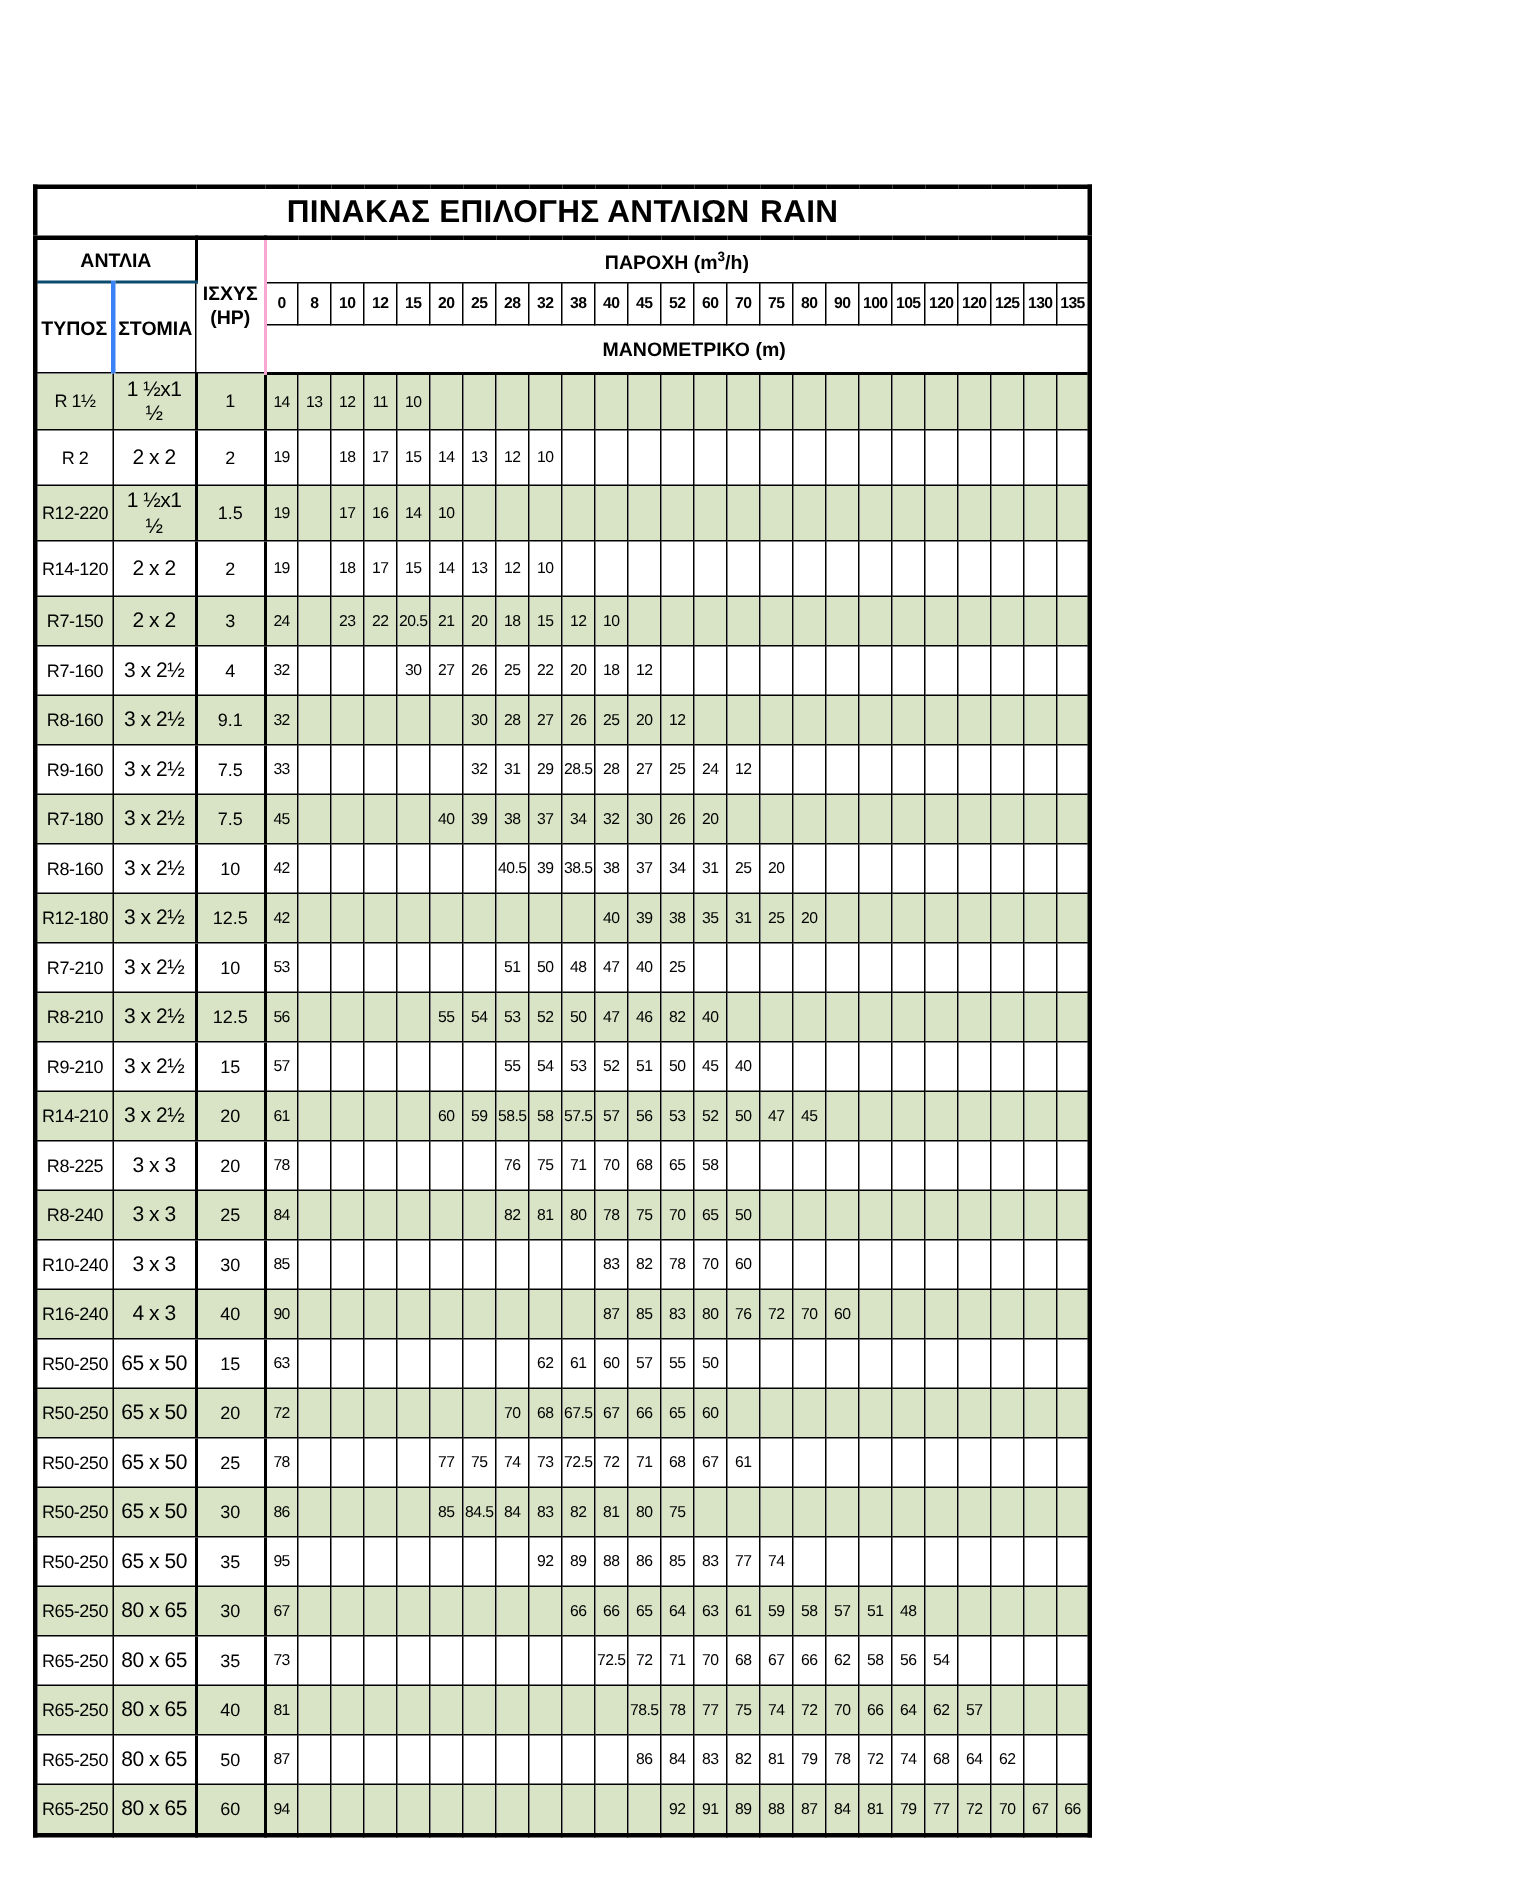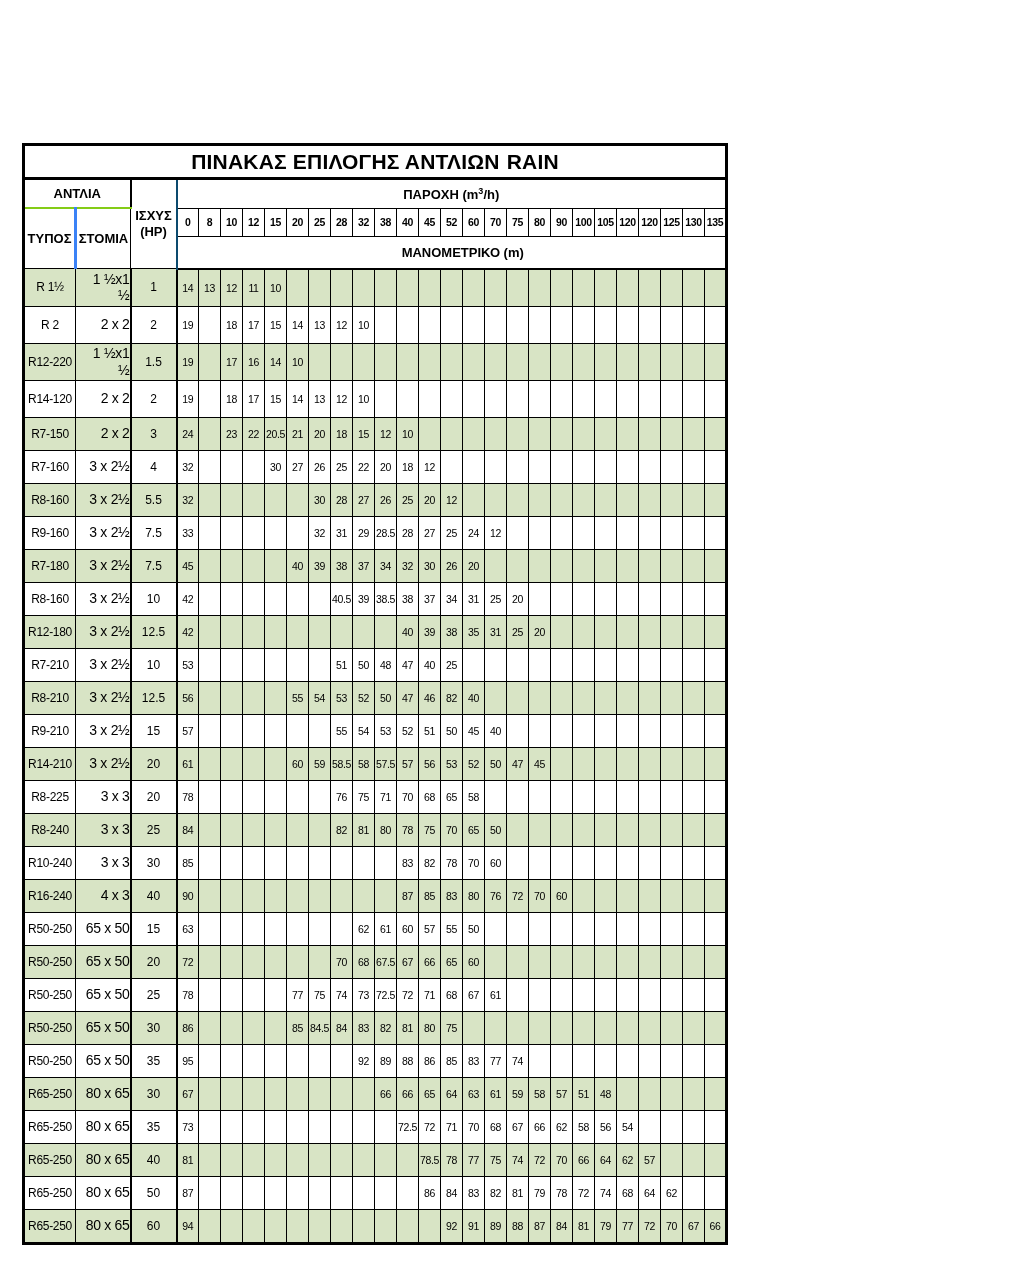--- a/index.html
+++ b/index.html
@@ -1,38 +1,38 @@
 <!DOCTYPE html>
 <html><head>
 <meta charset="utf-8">
 <style>
   html,body { margin:0; padding:0; background:#ffffff; }
   body { width:1024px; height:1262px; font-family:"Liberation Sans", sans-serif; color:#000; }
   .sheet { position:relative; width:1024px; height:1262px; background:#fff; overflow:hidden; }
   table.pump { position:absolute; left:22px; top:123px; width:706px;
-    border-collapse:collapse; table-layout:fixed; border:3px solid #000;margin-top:20px; }
+    border-collapse:collapse; table-layout:fixed; border:3px solid #000; }
   td { border:1px solid #000; padding:0; text-align:center; vertical-align:middle; overflow:hidden; }
   
   .title-cell { height:31px; font-size:21px; font-weight:bold; border-bottom:3px solid #000; letter-spacing:.2px; }
   .title-brand { margin-left:7px; }
-  .h-antlia { height:27px; font-size:13px; font-weight:bold; border-right:2px solid #000; border-bottom:2px solid #84cc16; }
-  .h-isxys { font-size:13px; font-weight:bold; border-right:2px solid #0c4a6e; line-height:1.2; }
+  .h-antlia { height:27px; font-size:13px; font-weight:bold; border-right:2px solid #000; border-bottom:2px solid #0c4a6e; }
+  .h-isxys { font-size:13px; font-weight:bold; border-right:2px solid #f9a8d4; line-height:1.2; }
   .h-paroxi { height:27px; font-size:13px; font-weight:bold; border-bottom:1px solid #000; }
   .h-paroxi sup { font-size:9px; }
   .h-typos, .h-stomia { font-size:13px; font-weight:bold; }
   .h-stomia { border-right:1px solid #000; }
   .h-typos { border-right:3px solid #3b82f6; }
   .flow-h { height:27px; font-size:10.5px; font-weight:bold; letter-spacing:-.4px; }
   .h-mano { height:31px; font-size:13px; font-weight:bold; border-bottom:2px solid #000;padding-left:23px; }
   
   tr.green td { background:#d8e4c5; }
   tr.white td { background:#ffffff; }
   tr.green td.c-type, tr.green td.c-stomia, tr.green td.c-hp { background:#d8e4c5; }
   td.c-type { font-size:12px; letter-spacing:-.3px; border-right:1px solid #000; }
-  td.c-stomia { font-size:14px; letter-spacing:-.3px; white-space:pre-line; line-height:1.15; border-right:2px solid #000;text-align:right; }
+  td.c-stomia { font-size:14px; letter-spacing:-.3px; white-space:pre-line; line-height:1.15; border-right:2px solid #000; }
   td.c-hp { font-size:12px; border-right:2px solid #000; }
   td.c-val { font-size:10.5px; letter-spacing:-.4px; }
   tr.datarow td { height:32px; }
   tr.datarow.tall td { height:36px; }
 </style>
 </head>
 <body>
 
 <div class="sheet">
   <table class="pump">
@@ -263,21 +263,21 @@
           <td class="c-val"></td>
           <td class="c-val"></td>
           <td class="c-val"></td>
           <td class="c-val"></td>
           <td class="c-val"></td>
           <td class="c-val"></td>
         </tr>
         <tr class="datarow green">
           <td class="c-type">R8-160</td>
           <td class="c-stomia">3 x 2½</td>
-          <td class="c-hp">5.5</td>
+          <td class="c-hp">9.1</td>
           <td class="c-val">32</td>
           <td class="c-val"></td>
           <td class="c-val"></td>
           <td class="c-val"></td>
           <td class="c-val"></td>
           <td class="c-val"></td>
           <td class="c-val">30</td>
           <td class="c-val">28</td>
           <td class="c-val">27</td>
           <td class="c-val">26</td>

